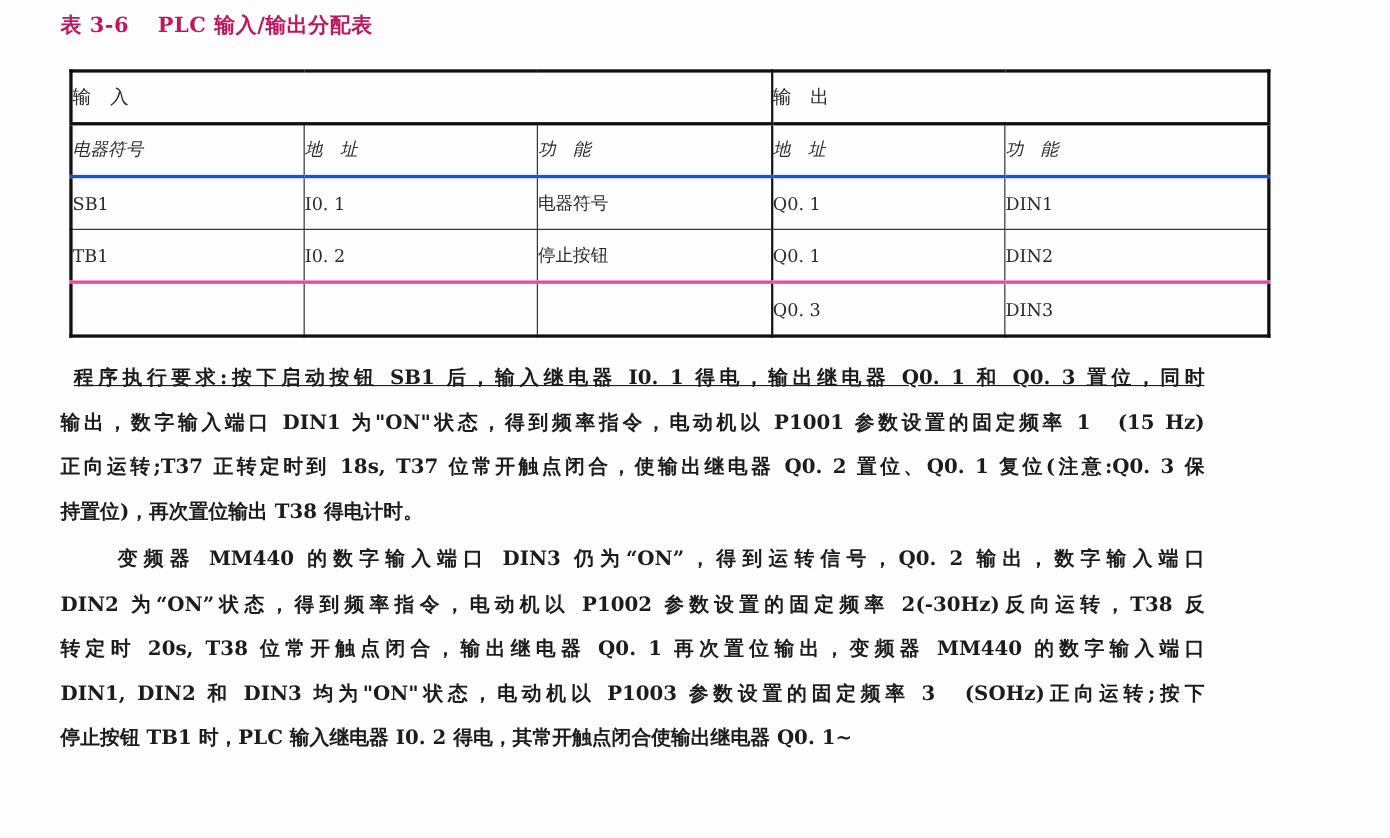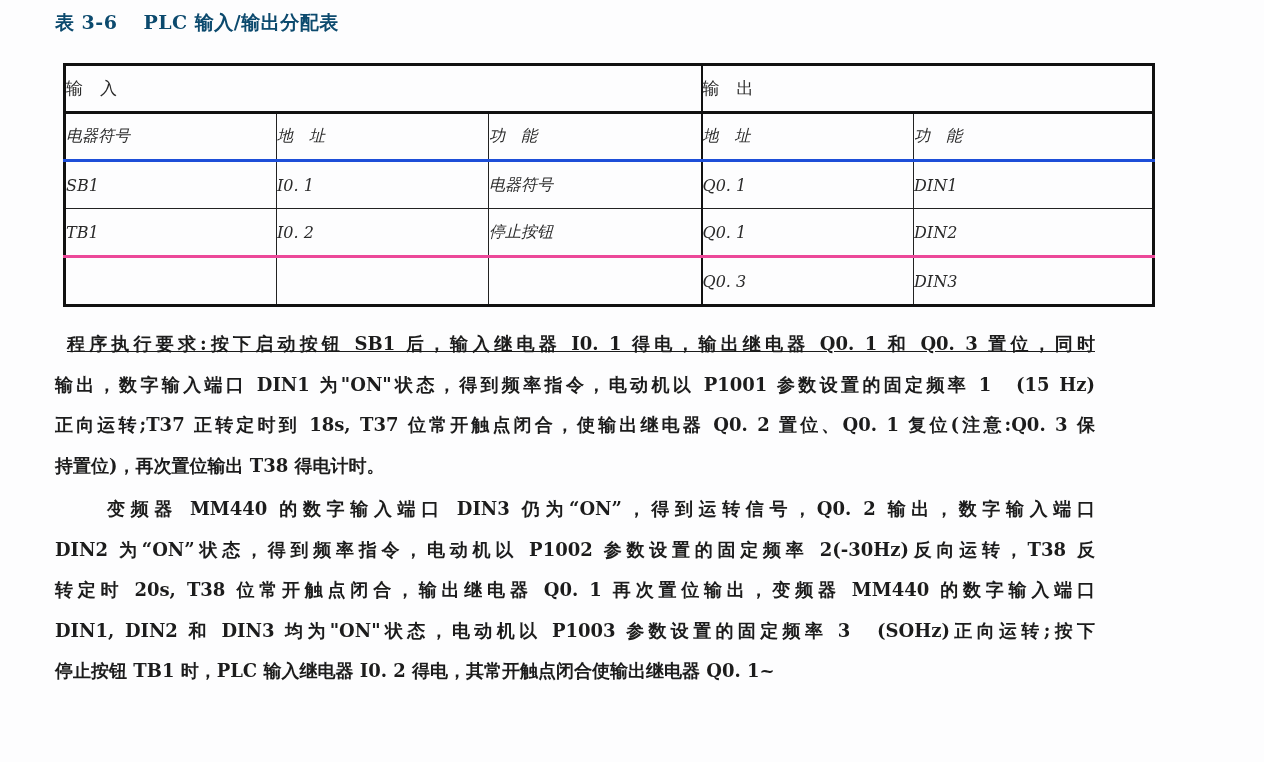--- a/index.html
+++ b/index.html
@@ -15,21 +15,21 @@
       font-family: "DejaVu Serif", "Liberation Serif", serif;
       color: #1a1a1a;
     }
     .caption {
       position: absolute;
       left: 55px;
       top: 10px;
       font-size: 19px;
       font-weight: bold;
       letter-spacing: 0.5px;
-      color: #0c4a6e;
+      color: #be185d;
     }
     .caption .num { margin-right: 26px; }
     table.io {
       position: absolute;
       left: 63px;
       top: 63px;
       width: 1089px;
       border-collapse: collapse;
       border: 3px solid #111;
       table-layout: fixed;
@@ -38,21 +38,21 @@
       border: 1.5px solid #222;
       text-align: left;
       vertical-align: middle;
       font-family: "DejaVu Serif", "Liberation Serif", serif;
       font-size: 16px;
       color: #2a2a2a;
       padding: 0;
     }
     table.io tr.group-row td { height: 45px; border-bottom: 3px solid #111; font-size: 17px; }
     table.io tr.head-row td { height: 45px; border-bottom: 3px solid #1d4ed8; font-style: italic; }
-    table.io tr.data-row td { height: 46px; font-style: italic; }
+    table.io tr.data-row td { height: 46px; }
     table.io tr.data-row.last td { border-top: 3px solid #ec4899; }
     table.io td.split { border-left: 2px solid #111; }
     .body-text {
       position: absolute;
       left: 55px;
       top: 324px;
       width: 1040px;
       font-size: 18px;
       font-weight: bold;
       line-height: 40.5px;

